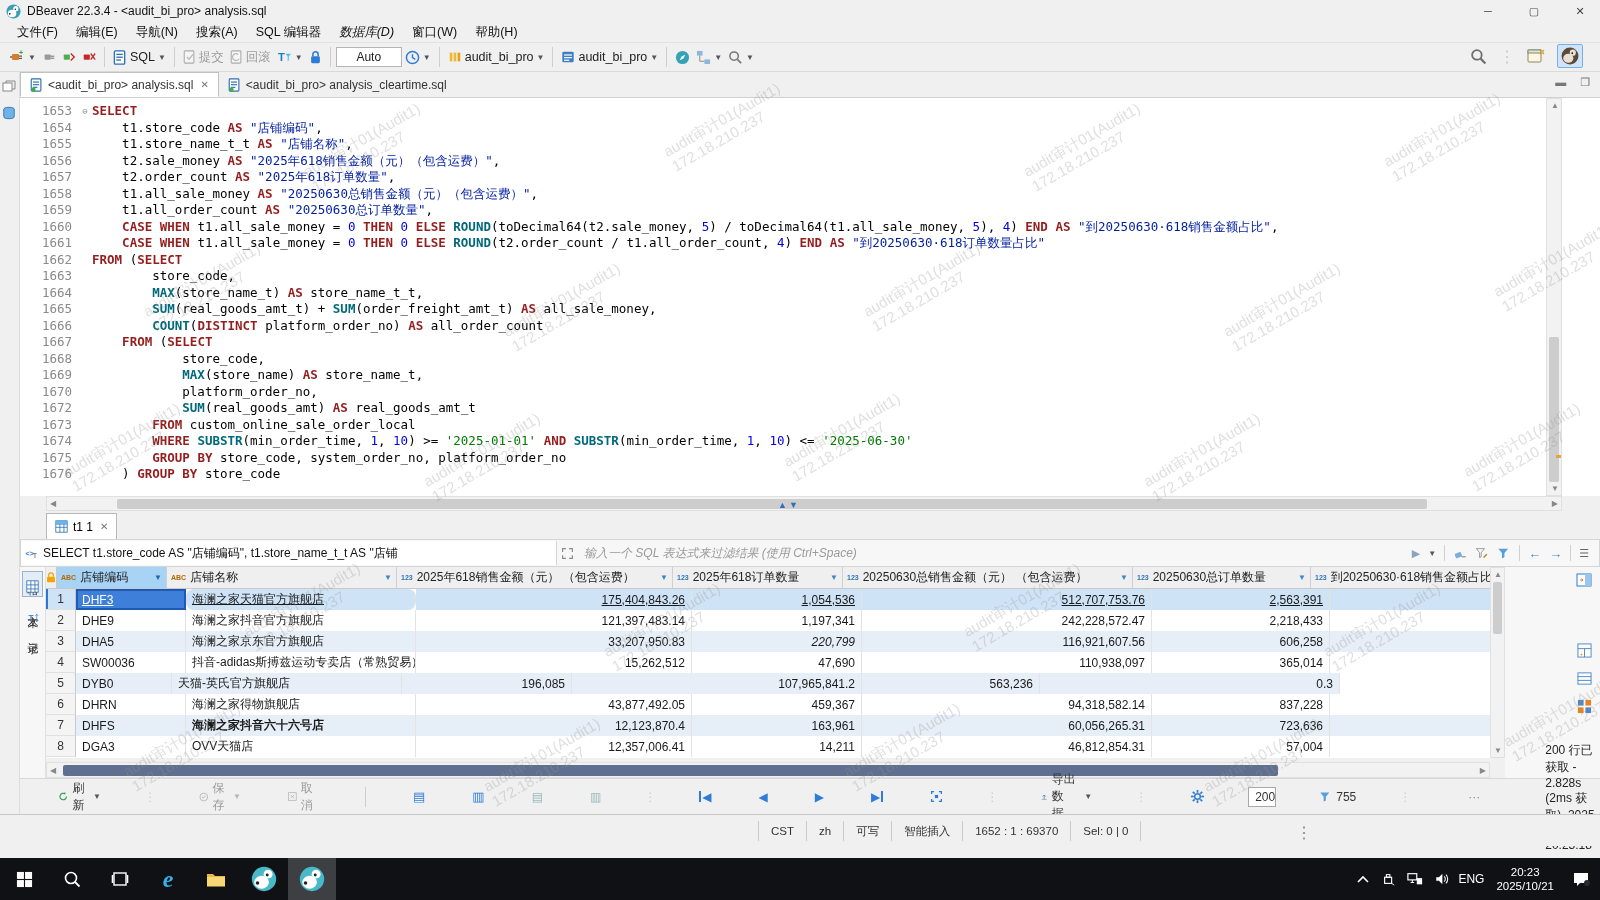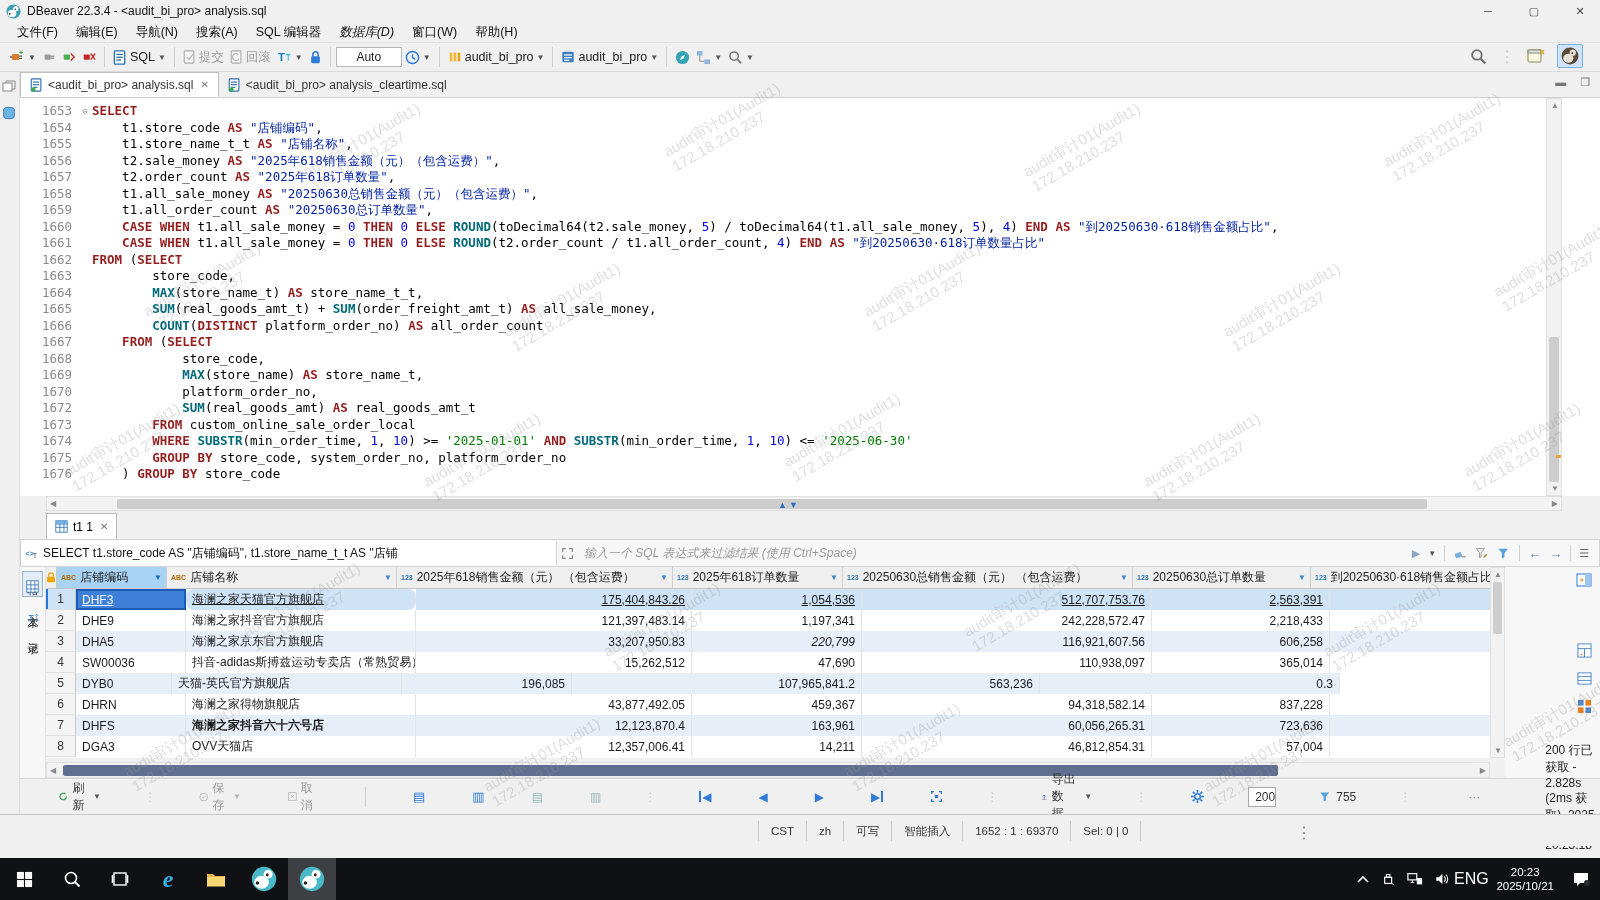--- a/index.html
+++ b/index.html
@@ -859,21 +859,21 @@
           <path d="M4 11 h4 M6 8 v3" stroke="#fff" stroke-width="1.2"></path>
           <rect x="11" y="6" width="6" height="7" fill="#fff"></rect>
         </svg>
       </div>
     <div class="trayico">
         <svg width="15" height="14" viewBox="0 0 16 16">
           <path d="M2 6 H5 L9 2 V14 L5 10 H2 Z" fill="#fff"></path>
           <path d="M11 5 a4 4 0 0 1 0 6 M13 3 a7 7 0 0 1 0 10" fill="none" stroke="#fff" stroke-width="1.2"></path>
         </svg>
       </div>
-    <div class="trayico" style="width:34px;font-size:16px;">ENG</div>
+    <div class="trayico" style="width:34px;font-size:12px;">ENG</div>
     <div class="clock2">
       <div>20:23</div>
       <div>2025/10/21</div>
     </div>
     <div class="trayico" style="width:38px;">
         <svg width="18" height="16" viewBox="0 0 18 16">
           <path d="M2 2 h14 v10 h-8 l-3 3 v-3 h-3 Z" fill="#fff"></path>
           <circle cx="15" cy="12" r="3" fill="#2a2a2a"></circle>
         </svg>
       </div>

